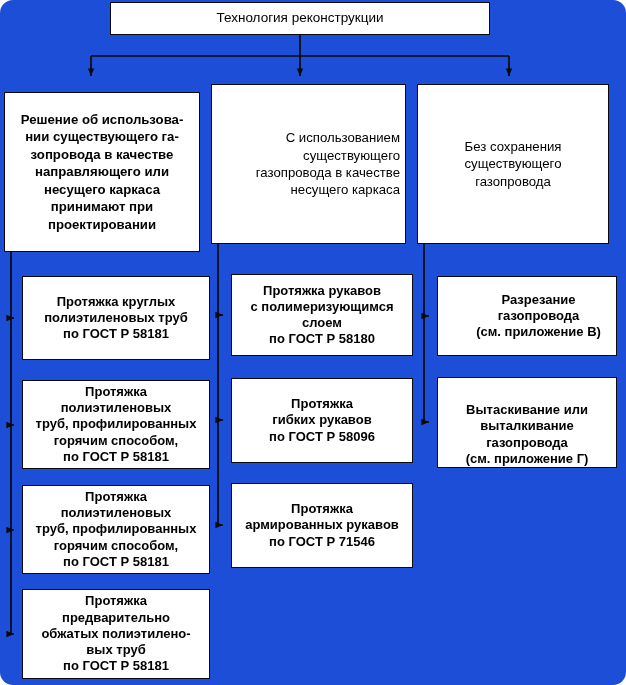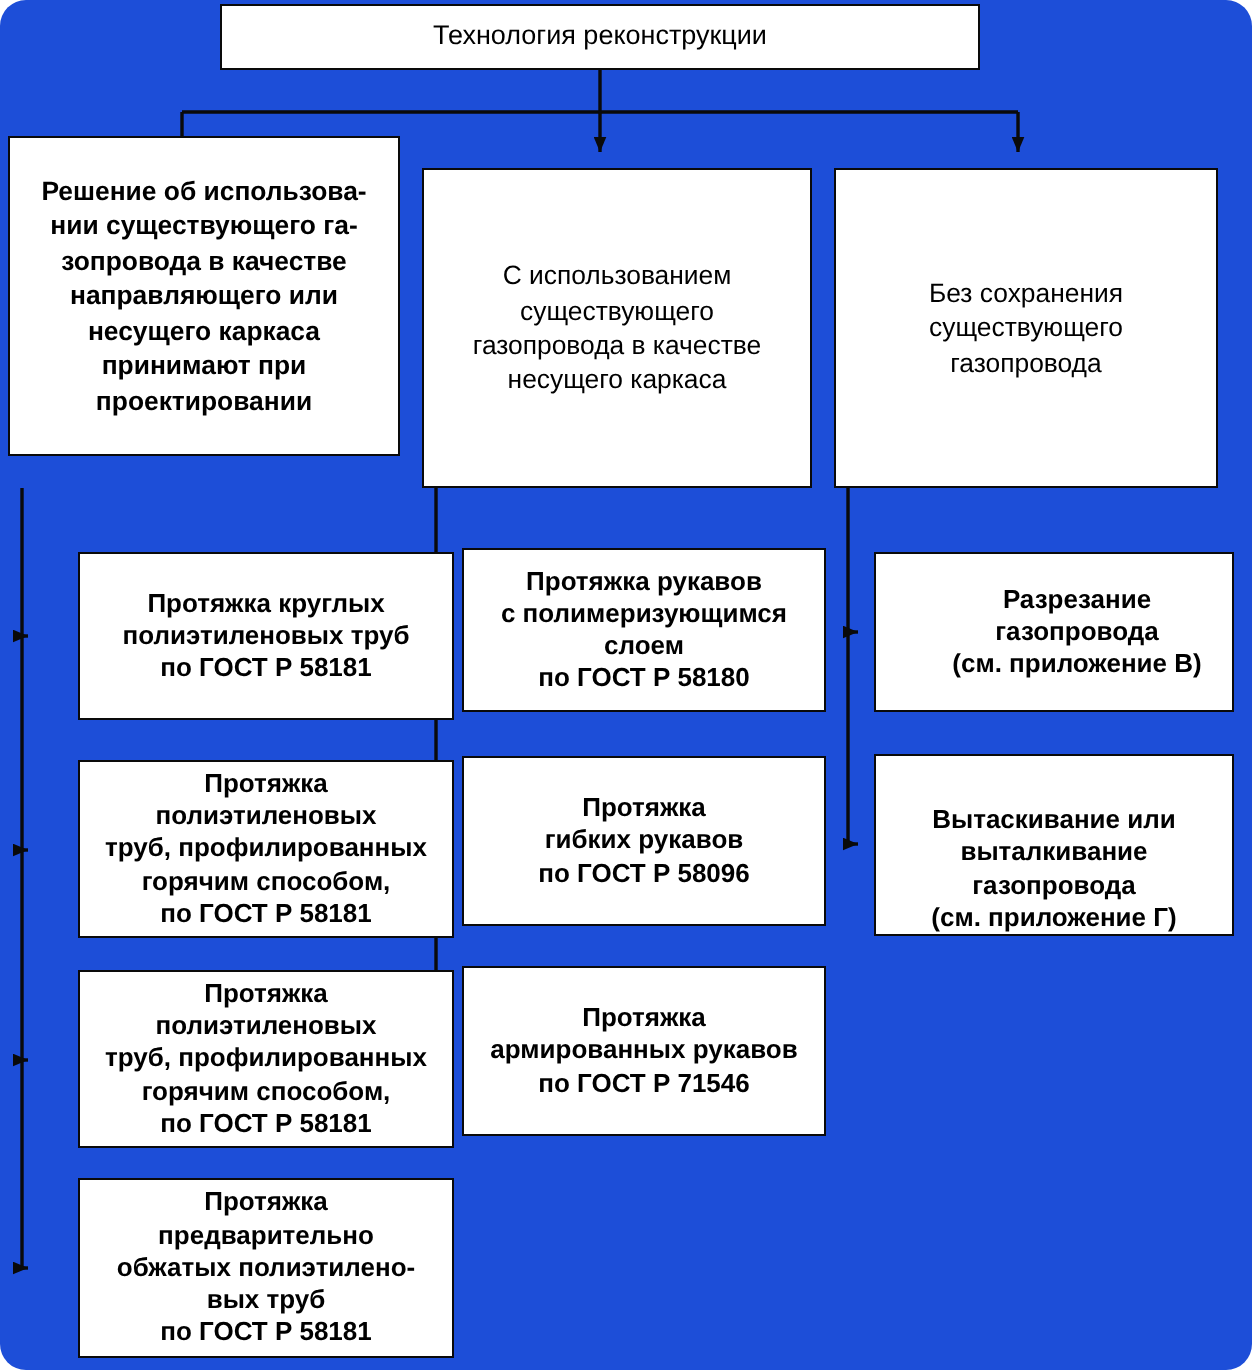--- a/index.html
+++ b/index.html
@@ -56,31 +56,31 @@
   #node-title .label {
     font-size: 13.5px;
   }
   
   .level1 { height: 160px; }
   .level1 .label {
     font-size: 13.2px;
     font-weight: bold;
     line-height: 1.32;
   }
-  #node-l1-0 { left: 4px;   top: 68px; width: 196px; }
-  #node-l1-1 { left: 211px; top: 84px; width: 195px; }
+  #node-l1-0 { left: 4px;   top: 92px; width: 196px; }
+  #node-l1-1 { left: 211px; top: 84px; width: 195px; text-align: right; }
   #node-l1-2 { left: 417px; top: 84px; width: 192px; text-align: center; }
   #node-l1-1 .label, #node-l1-2 .label { font-weight: normal; }
   
   .leaf .label {
     font-size: 13px;
     font-weight: bold;
     line-height: 1.25;
   }
-  .col1 { left: 39px;  width: 188px; }
+  .col1 { left: 22px;  width: 188px; }
   .col2 { left: 231px; width: 182px; justify-content: center; }
   .col3 { left: 437px; width: 180px; }
   #node-c1-0 { top: 276px; height: 84px; }
   #node-c1-1 { top: 380px; height: 89px; }
   #node-c1-2 { top: 485px; height: 89px; }
   #node-c1-3 { top: 589px; height: 90px; }
   #node-c2-0 { top: 274px; height: 82px; }
   #node-c2-1 { top: 378px; height: 85px; }
   #node-c2-2 { top: 483px; height: 85px; }
   #node-c3-0 { top: 276px; height: 80px; padding-left: 23px; }

